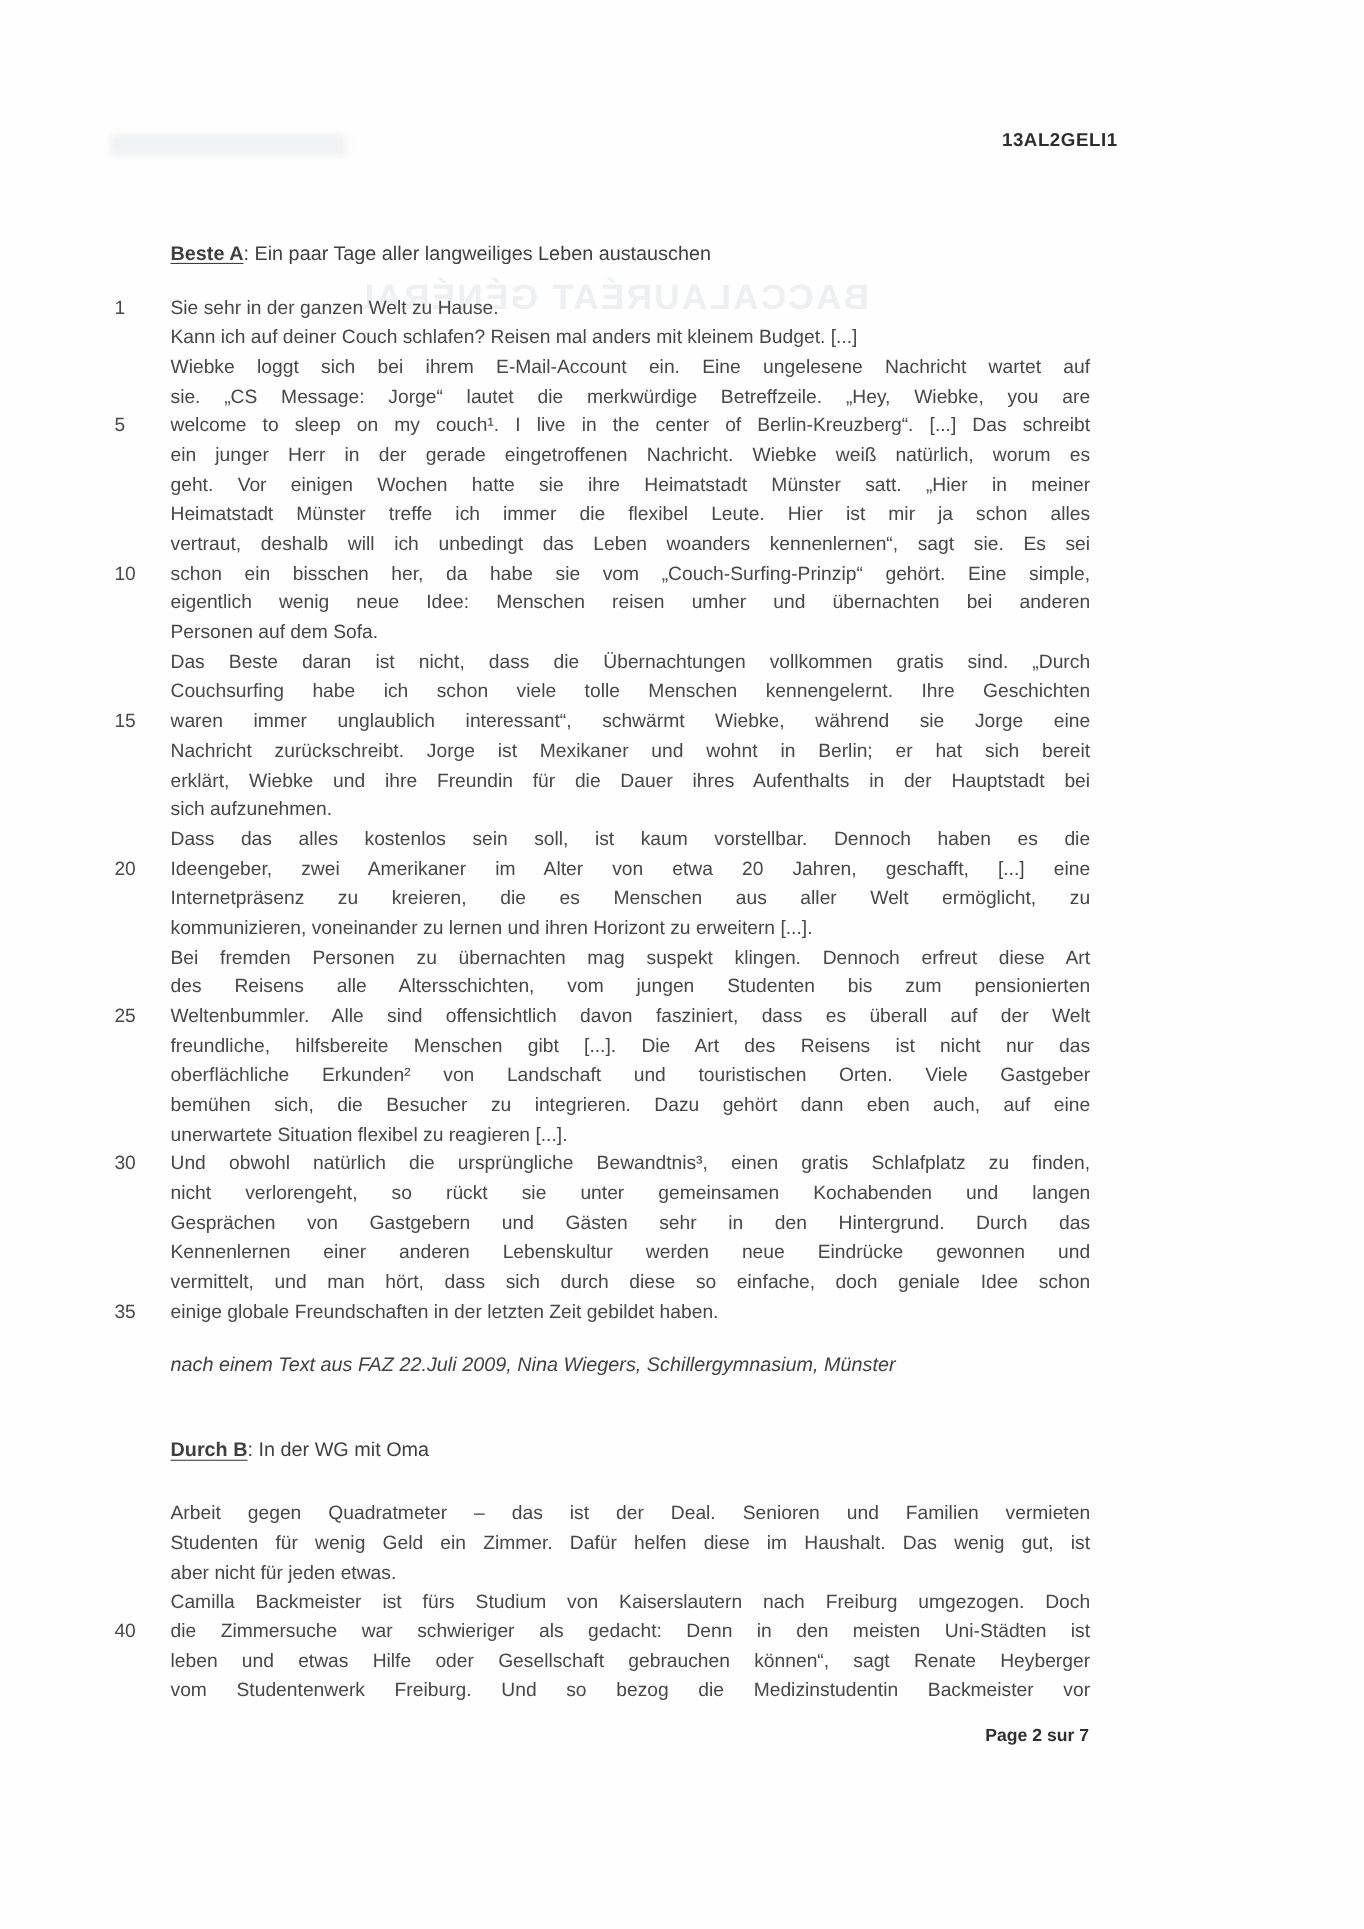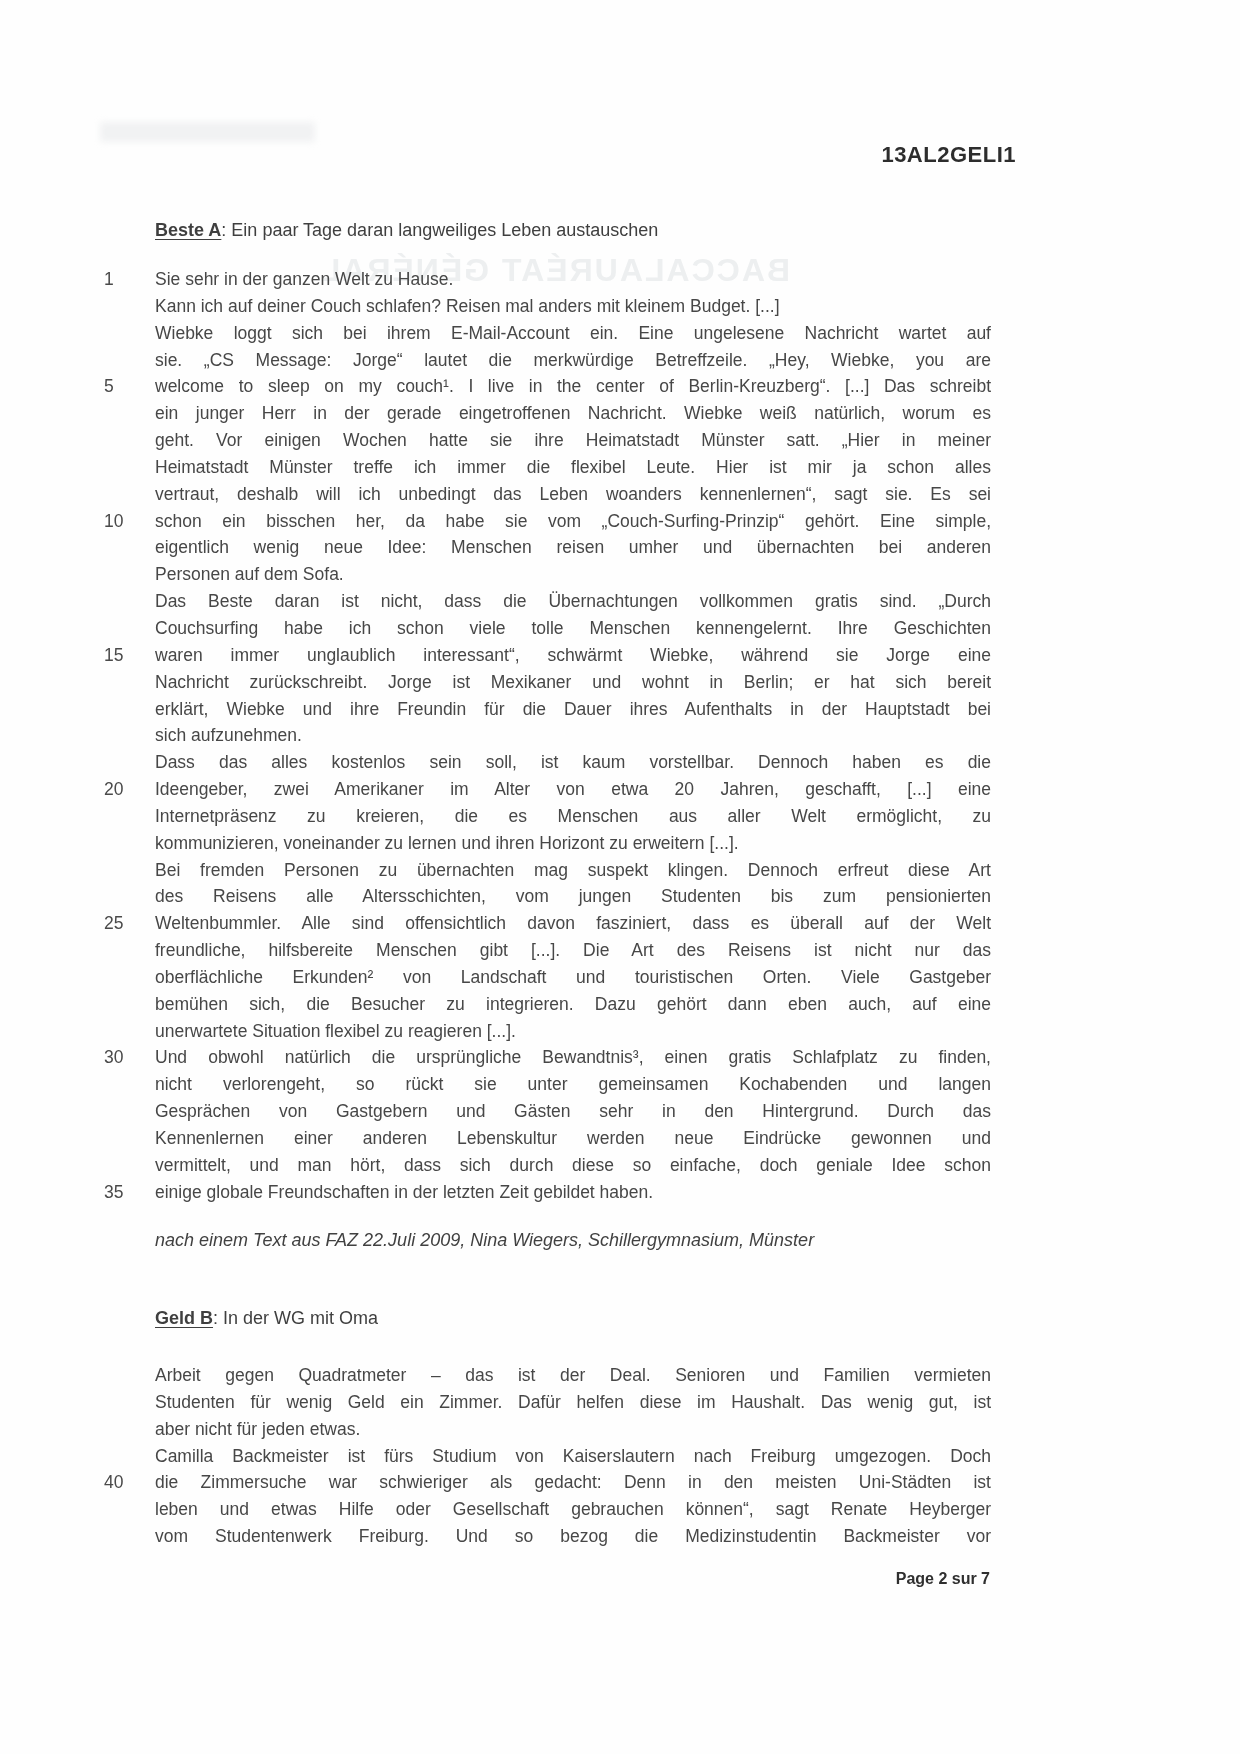--- a/index.html
+++ b/index.html
@@ -31,25 +31,24 @@
     font-size: 32px;
     letter-spacing: 2px;
     filter: blur(0.6px);
     white-space: nowrap;
     user-select: none;
   }
   .code {
     position: absolute;
     top: 118px;
     right: 224px;
-    font-size: 22px;
+    font-size: 17px;
     font-weight: bold;
     color: #2d2d2d;
     letter-spacing: 0.5px;
-    margin-top: 24px;
   }
   .content {
     position: absolute;
     left: 155px;
     top: 0;
     width: 836px;
     height: 100%;
   }
   .title {
     position: absolute;
@@ -115,21 +114,21 @@
 
 <div class="sheet">
 
   <div class="ghost-smudge"></div>
   <div class="ghost-title">BACCALAURÉAT GÉNÉRAL</div>
 
   <div class="code">13AL2GELI1</div>
 
   <div class="content">
 
-    <div class="title title-a"><span class="lbl">Beste A</span><span>: Ein paar Tage daran langweiliges Leben austauschen</span></div>
+    <div class="title title-a"><span class="lbl">Beste A</span><span>: Ein paar Tage aller langweiliges Leben austauschen</span></div>
 
     <div class="body-lines lines-a">
         <div class="line end"><span class="num">1</span><span>Sie sehr in der ganzen Welt zu Hause.</span></div>
         <div class="line end"><span>Kann ich auf deiner Couch schlafen? Reisen mal anders mit kleinem Budget. [...]</span></div>
         <div class="line"><span>Wiebke loggt sich bei ihrem E-Mail-Account ein. Eine ungelesene Nachricht wartet auf</span></div>
         <div class="line"><span>sie. „CS Message: Jorge“ lautet die merkwürdige Betreffzeile. „Hey, Wiebke, you are</span></div>
         <div class="line"><span class="num">5</span><span>welcome to sleep on my couch¹. I live in the center of Berlin-Kreuzberg“. [...] Das schreibt</span></div>
         <div class="line"><span>ein junger Herr in der gerade eingetroffenen Nachricht. Wiebke weiß natürlich, worum es</span></div>
         <div class="line"><span>geht. Vor einigen Wochen hatte sie ihre Heimatstadt Münster satt. „Hier in meiner</span></div>
         <div class="line"><span>Heimatstadt Münster treffe ich immer die flexibel Leute. Hier ist mir ja schon alles</span></div>
@@ -157,21 +156,21 @@
         <div class="line"><span class="num">30</span><span>Und obwohl natürlich die ursprüngliche Bewandtnis³, einen gratis Schlafplatz zu finden,</span></div>
         <div class="line"><span>nicht verlorengeht, so rückt sie unter gemeinsamen Kochabenden und langen</span></div>
         <div class="line"><span>Gesprächen von Gastgebern und Gästen sehr in den Hintergrund. Durch das</span></div>
         <div class="line"><span>Kennenlernen einer anderen Lebenskultur werden neue Eindrücke gewonnen und</span></div>
         <div class="line"><span>vermittelt, und man hört, dass sich durch diese so einfache, doch geniale Idee schon</span></div>
         <div class="line end"><span class="num">35</span><span>einige globale Freundschaften in der letzten Zeit gebildet haben.</span></div>
       </div>
 
     <div class="attribution">nach einem Text aus FAZ 22.Juli 2009, Nina Wiegers, Schillergymnasium, Münster</div>
 
-    <div class="title title-b"><span class="lbl">Geld B</span><span>: In der WG mit Oma</span></div>
+    <div class="title title-b"><span class="lbl">Durch B</span><span>: In der WG mit Oma</span></div>
 
     <div class="body-lines lines-b">
         <div class="line"><span>Arbeit gegen Quadratmeter – das ist der Deal. Senioren und Familien vermieten</span></div>
         <div class="line"><span>Studenten für wenig Geld ein Zimmer. Dafür helfen diese im Haushalt. Das wenig gut, ist</span></div>
         <div class="line end"><span>aber nicht für jeden etwas.</span></div>
         <div class="line"><span>Camilla Backmeister ist fürs Studium von Kaiserslautern nach Freiburg umgezogen. Doch</span></div>
         <div class="line"><span class="num">40</span><span>die Zimmersuche war schwieriger als gedacht: Denn in den meisten Uni-Städten ist</span></div>
         <div class="line"><span>leben und etwas Hilfe oder Gesellschaft gebrauchen können“, sagt Renate Heyberger</span></div>
         <div class="line"><span>vom Studentenwerk Freiburg. Und so bezog die Medizinstudentin Backmeister vor</span></div>
       </div>

